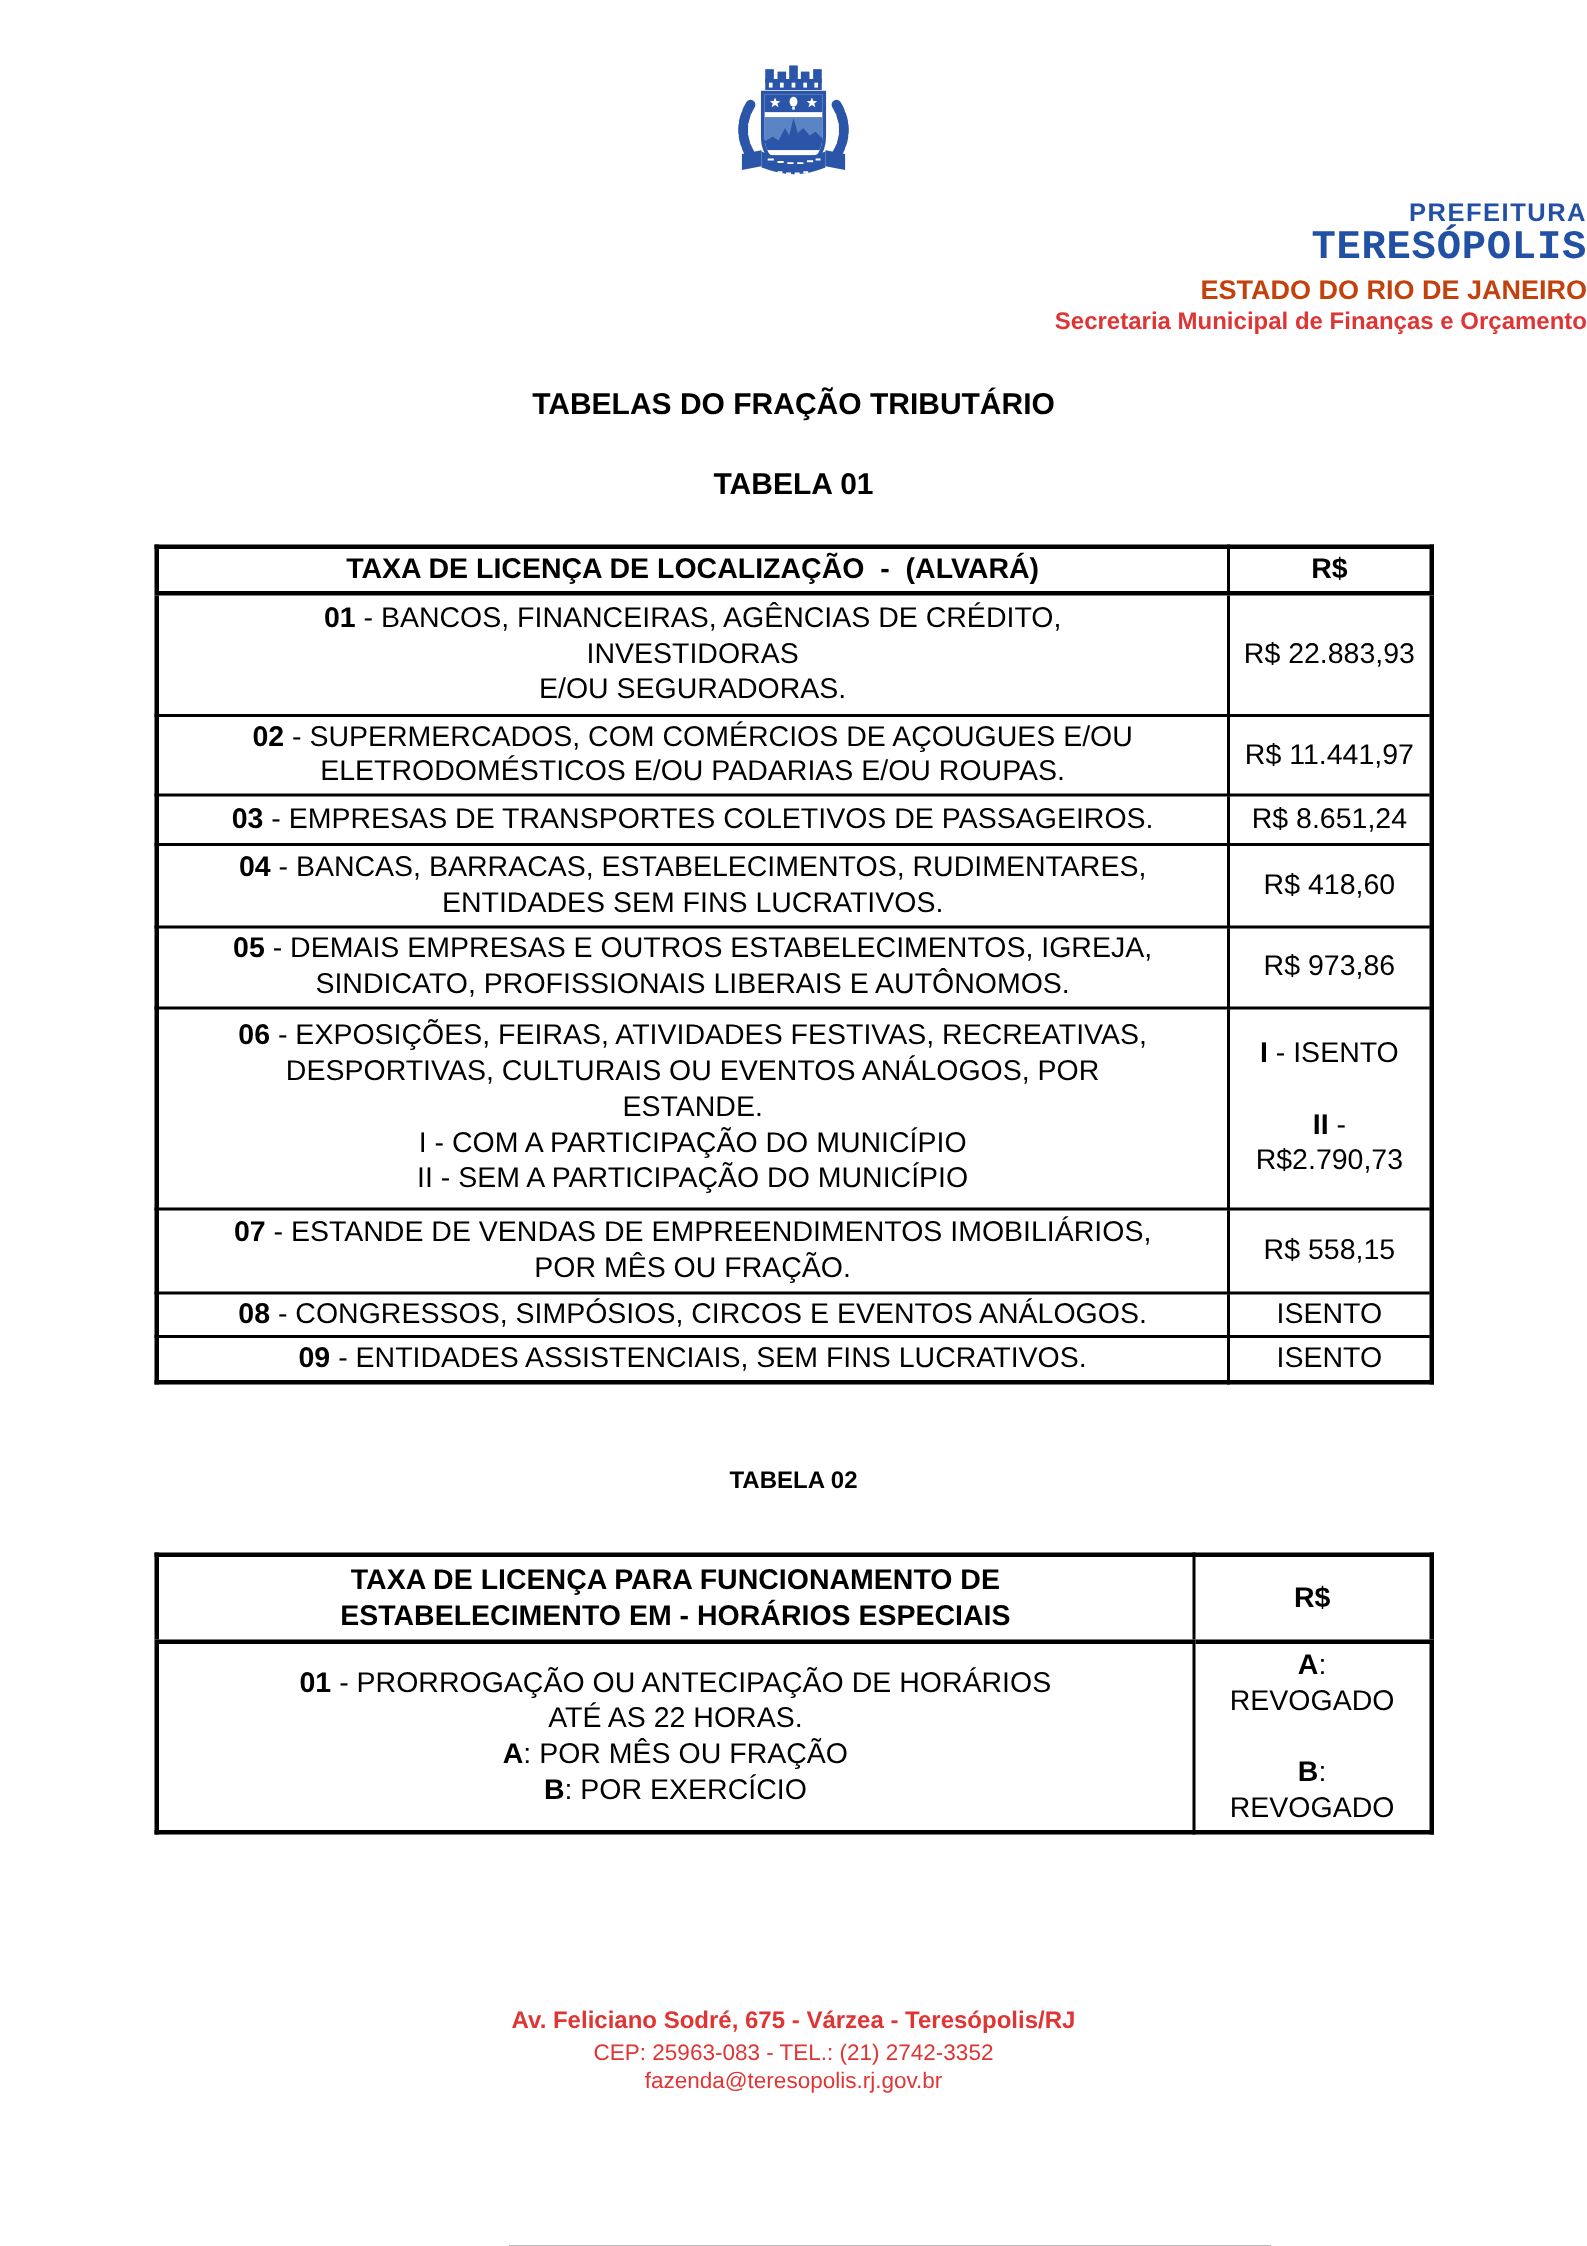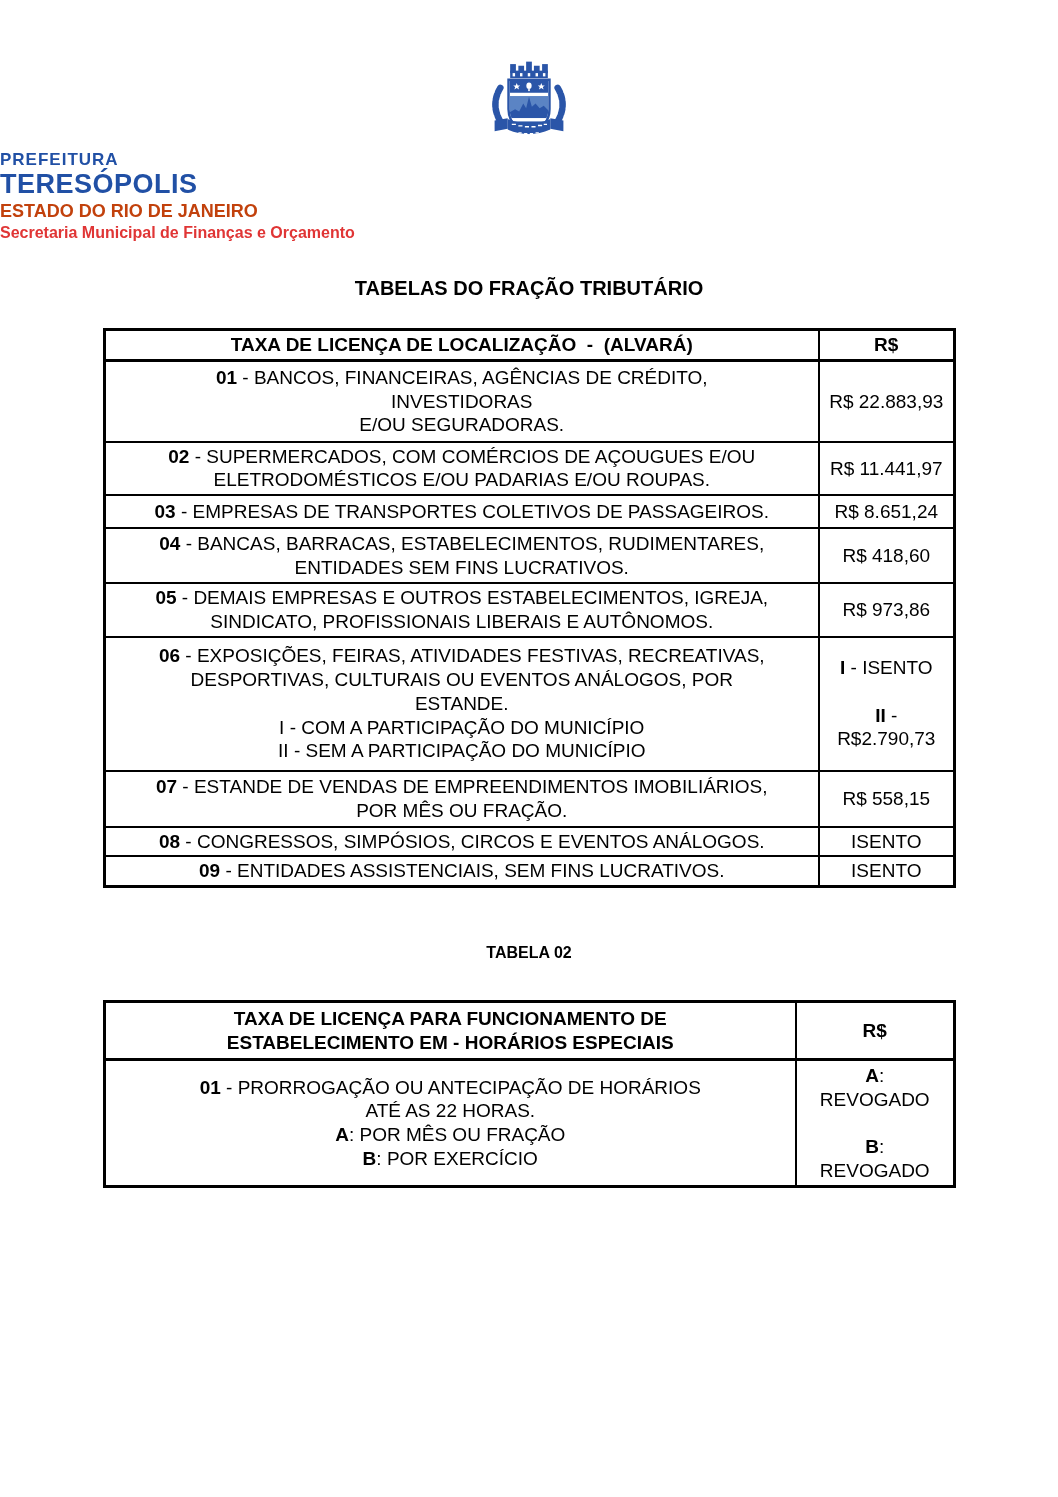--- a/index.html
+++ b/index.html
@@ -7,24 +7,24 @@
   body { font-family:"Liberation Sans", sans-serif; }
   .page {
     position:relative;
     width:1058px; height:1497px;
     margin:0 auto;
     background:#ffffff;
     color:#000;
     overflow:hidden;
   }
   
-  .letterhead { padding-top:60px; text-align:left; }
+  .letterhead { padding-top:42px; text-align:right; }
   .crest { display:block; margin:0 auto 4px auto; }
   .org-prefeitura { color:#2150A5; font-weight:bold; font-size:17px; letter-spacing:1px; line-height:1.2; }
-  .org-city       { color:#2150A5; font-weight:bold; font-size:27px; letter-spacing:0.5px; line-height:1.1; }
+  .org-city       { color:#2150A5; font-weight:bold; font-size:27px; letter-spacing:0.5px; line-height:1.1;font-family:Liberation Mono, monospace; }
   .org-state      { color:#c2410c; font-weight:bold; font-size:18px; line-height:1.25; }
   .org-secretaria { color:#E03535; font-weight:bold; font-size:16px; line-height:1.3; }
 
   
   .doc-title   { margin-top:34px; text-align:center; font-weight:bold; font-size:20px; }
   .tbl-title-1 { margin-top:30px; text-align:center; font-weight:bold; font-size:20px; }
   .tbl-title-2 { margin-top:56px; text-align:center; font-weight:bold; font-size:16px; }
 
   
   table.tax {
@@ -124,20 +124,21 @@
         <path d="M37 89 h4 M44 90 h4 M51 90 h4 M58 89 h4"></path>
       </g>
     </svg>
     <div class="org-prefeitura">PREFEITURA</div>
     <div class="org-city">TERESÓPOLIS</div>
     <div class="org-state">ESTADO DO RIO DE JANEIRO</div>
     <div class="org-secretaria">Secretaria Municipal de Finanças e Orçamento</div>
   </div>
 
   <div class="doc-title">TABELAS DO FRAÇÃO TRIBUTÁRIO</div>
+  <div class="tbl-title-1">TABELA 01</div>
 
   <table class="tax" id="t1">
     <thead>
       <tr>
         <th class="col-desc">TAXA DE LICENÇA DE LOCALIZAÇÃO  -  (ALVARÁ)</th>
         <th class="col-val">R$</th>
       </tr>
     </thead>
     <tbody>
       <tr class="h81">
@@ -210,14 +211,19 @@
 <b>B</b>: POR EXERCÍCIO</td>
           <td class="col-val"><b>A</b>:
 REVOGADO
 
 <b>B</b>:
 REVOGADO</td>
         </tr>
     </tbody>
   </table>
 
+  <div class="footer">
+    <div class="f1">Av. Feliciano Sodré, 675 - Várzea - Teresópolis/RJ</div>
+    <div class="f2">CEP: 25963-083 - TEL.: (21) 2742-3352</div>
+    <div class="f3">fazenda@teresopolis.rj.gov.br</div>
+  </div>
 
 </div>
 
 </body></html>

